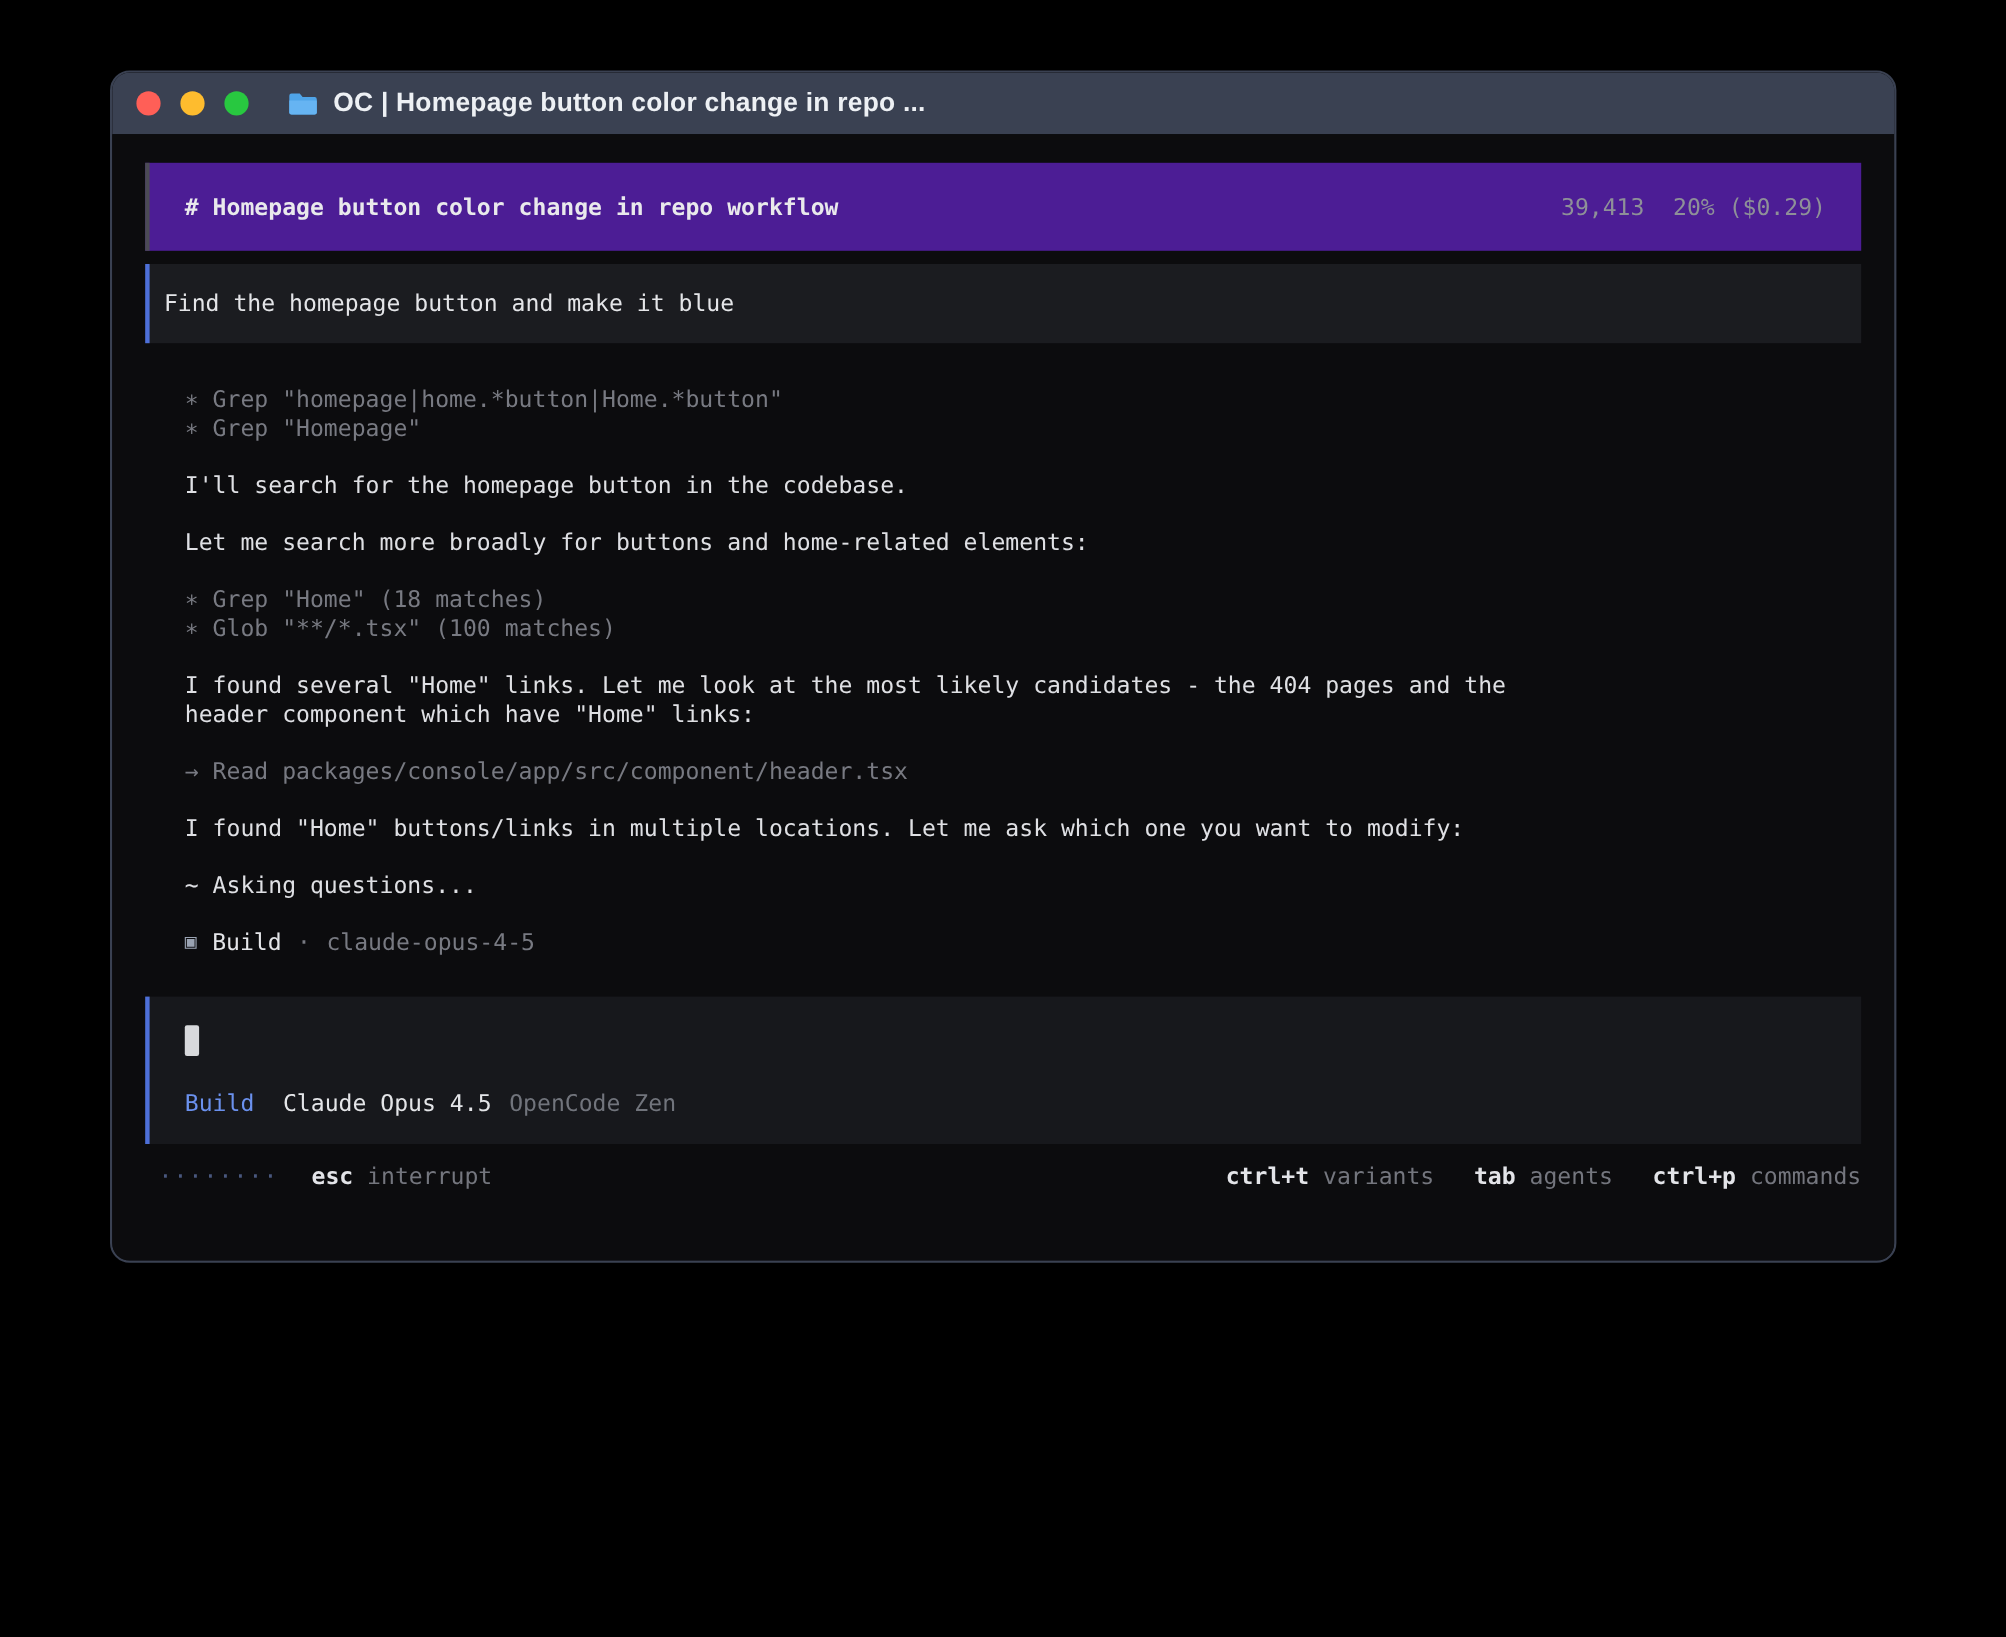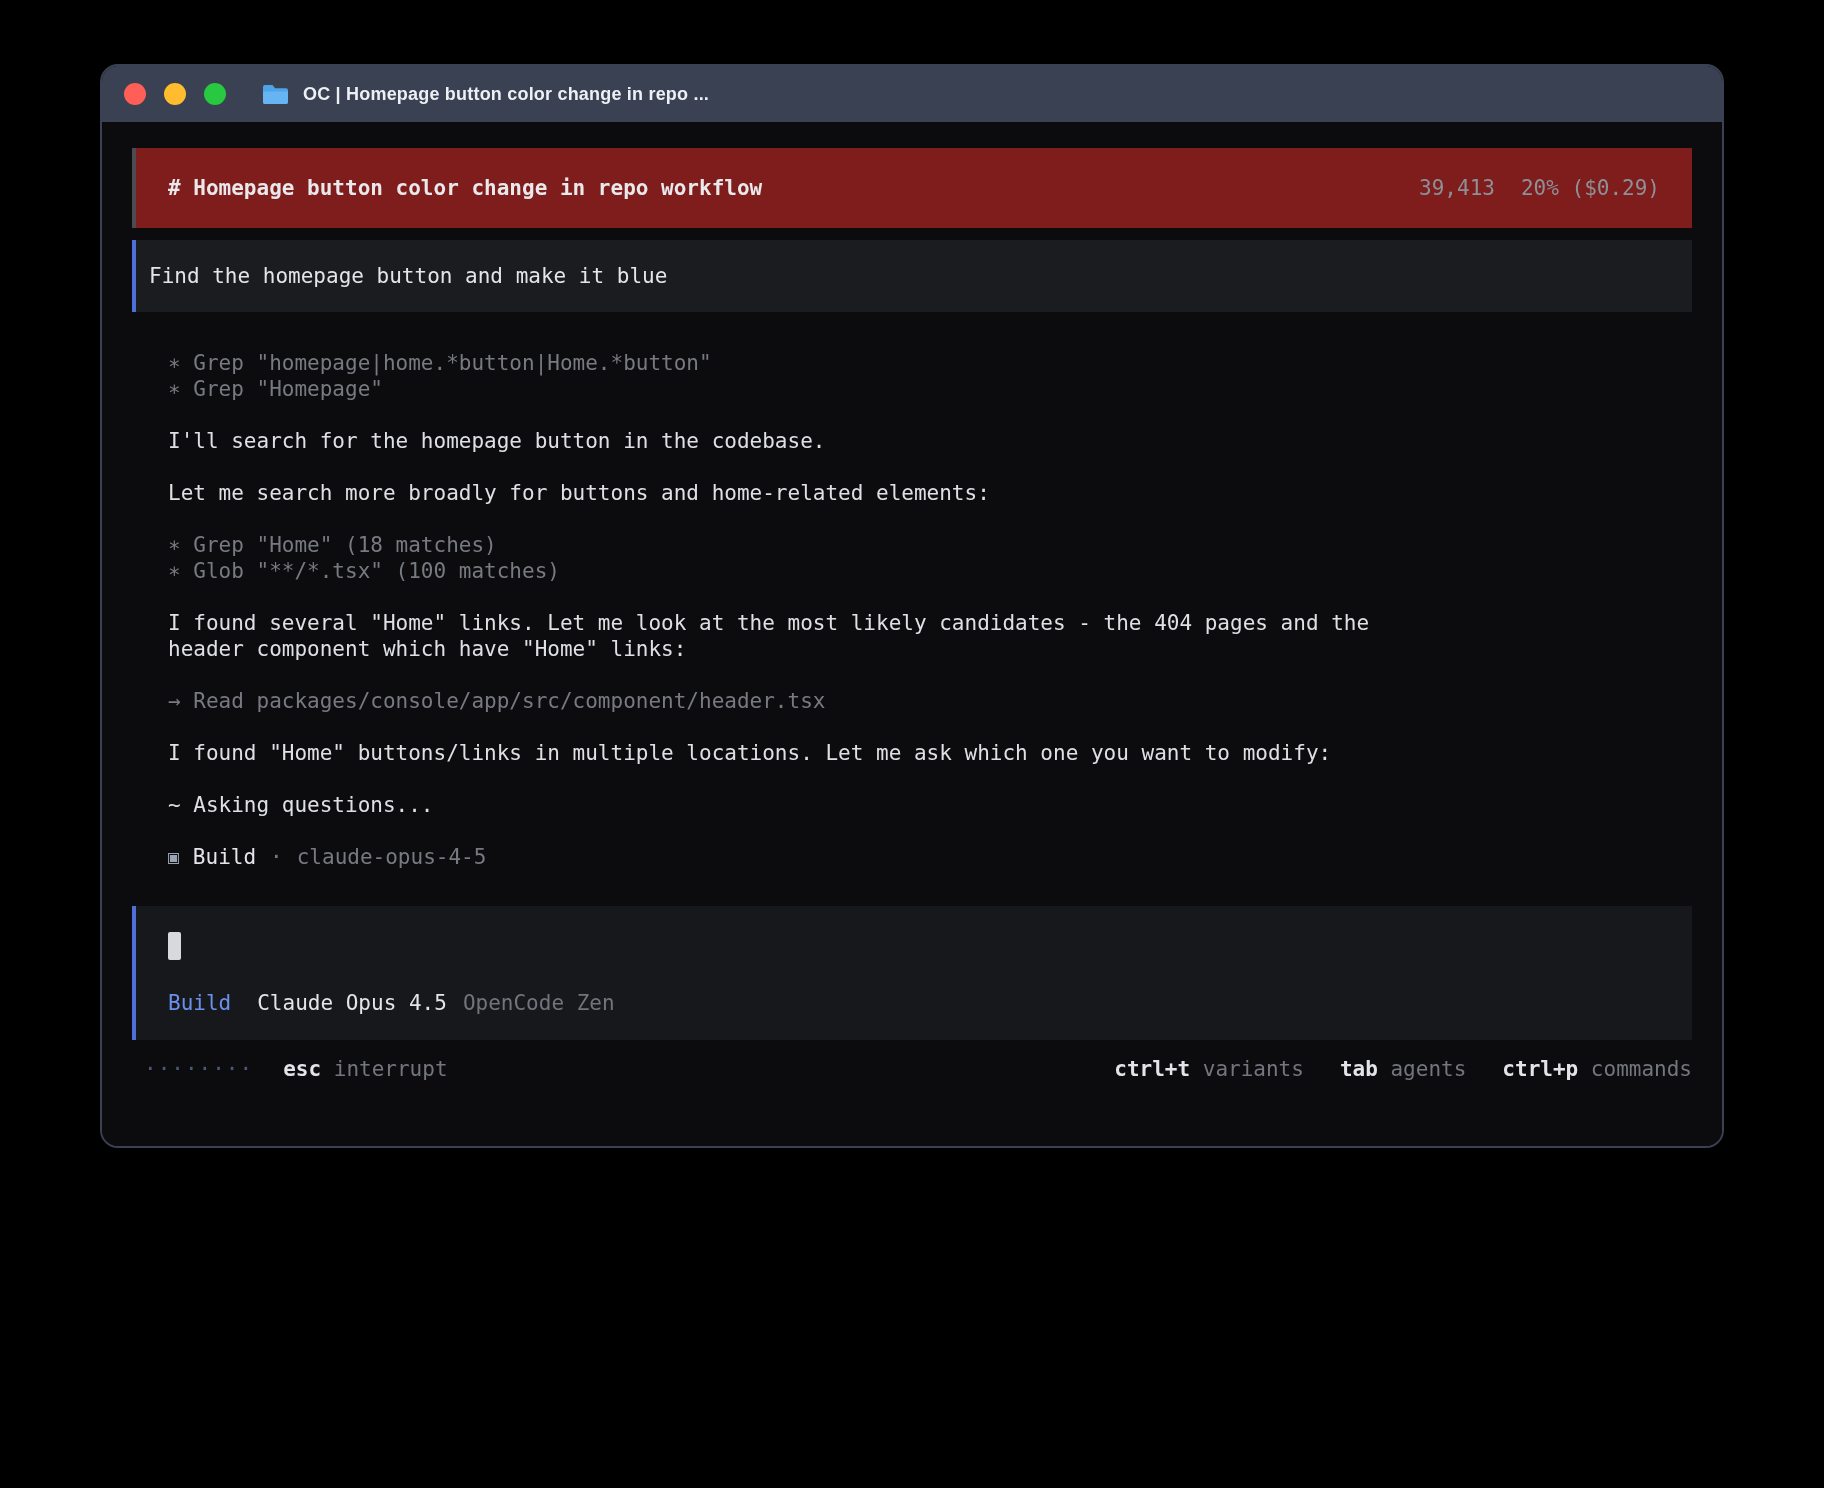--- a/index.html
+++ b/index.html
@@ -15,30 +15,30 @@
   .titlebar {
     flex: 0 0 56px; background: #3a4152; display: flex; align-items: center;
     font-family: "Liberation Sans", sans-serif;
   }
   .lights { display: flex; gap: 18px; padding-left: 22px; }
   .light { width: 22px; height: 22px; border-radius: 50%; display: inline-block; }
   .light.red { background: #ff5f57; }
   .light.yellow { background: #febc2e; }
   .light.green { background: #28c840; }
   .titlewrap { display: flex; align-items: center; gap: 14px; margin-left: 36px; }
-  .wtitle { color: #edf0f4; font-weight: bold; font-size: 18px; letter-spacing: 0.2px; }
+  .wtitle { color: #edf0f4; font-weight: bold; font-size: 24px; letter-spacing: 0.2px; }
 
   .tbody {
     flex: 1 1 auto; background: #0c0c0e; padding: 26px 30px 0 30px;
     display: flex; flex-direction: column; box-sizing: border-box;
     font-size: 21px; line-height: 26px;
   }
 
   .header-block {
-    background: #7f1d1d; border-left: 4px solid #4b4b54;
+    background: #4c1d95; border-left: 4px solid #4b4b54;
     padding: 27px 32px; display: flex; justify-content: space-between; align-items: center;
   }
   .h-title { color: #e9e9ec; font-weight: bold; }
   .h-right { display: flex; gap: 26px; color: #8e9098; }
 
   .user-block {
     margin-top: 12px; background: #1b1c20; border-left: 4px solid #4d6fd8;
     padding: 23px 13px; color: #e4e5e8;
   }
 

